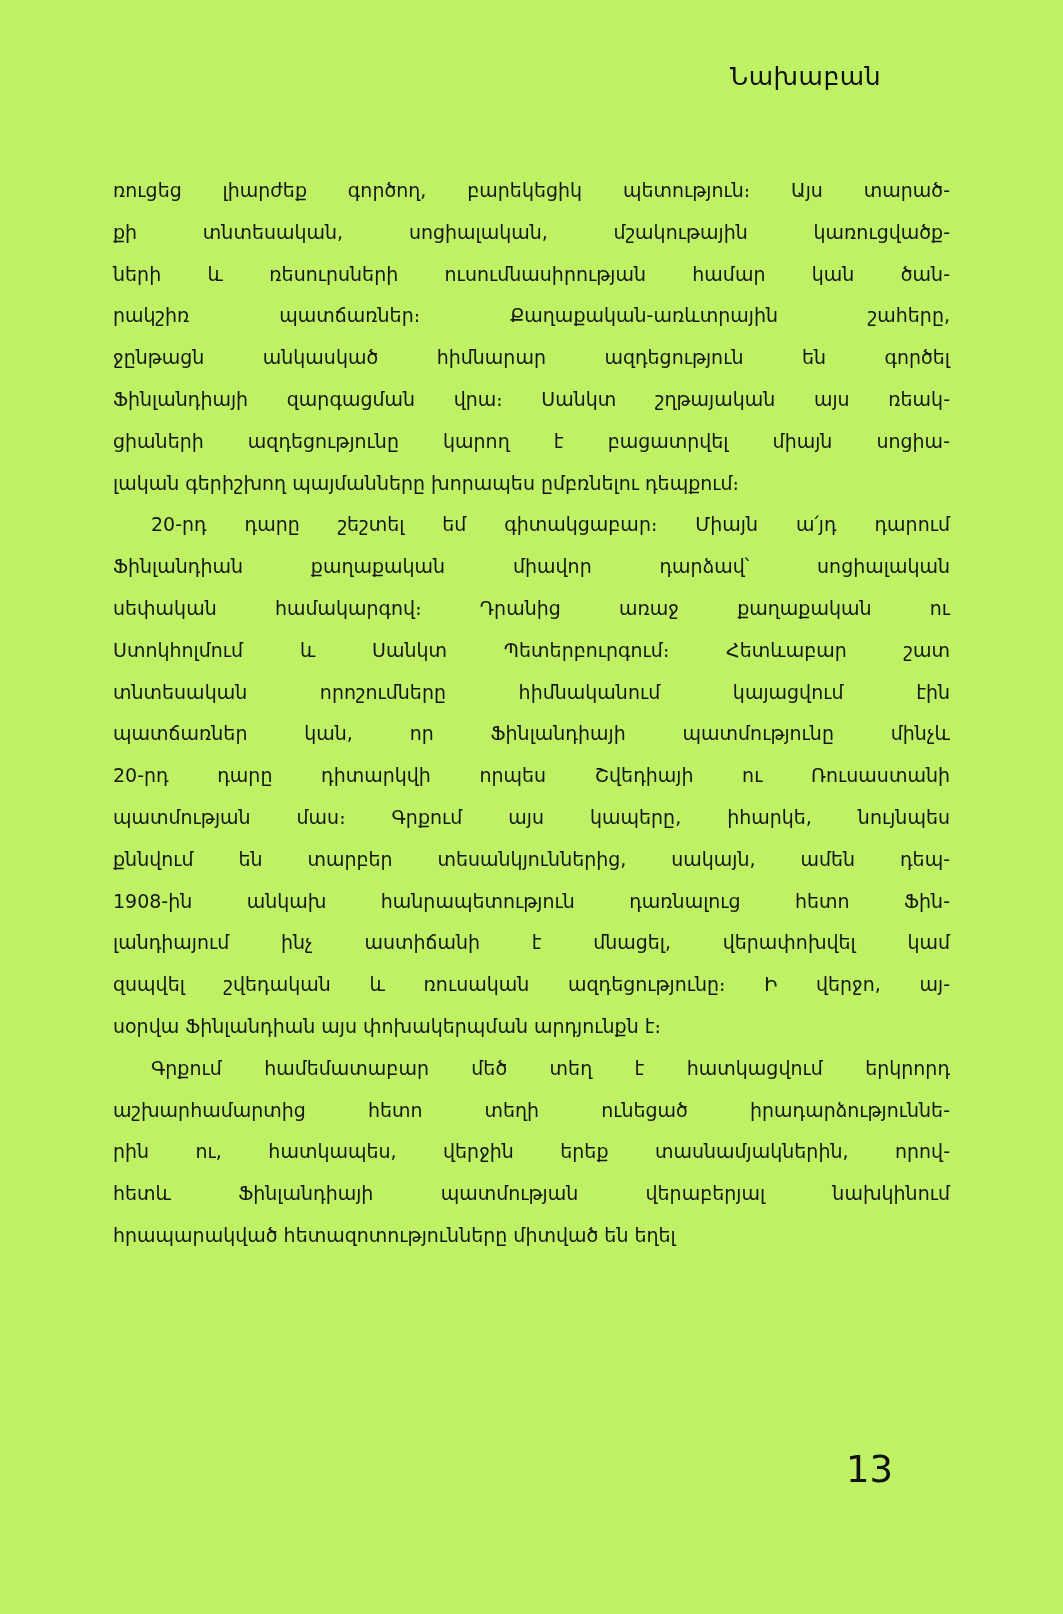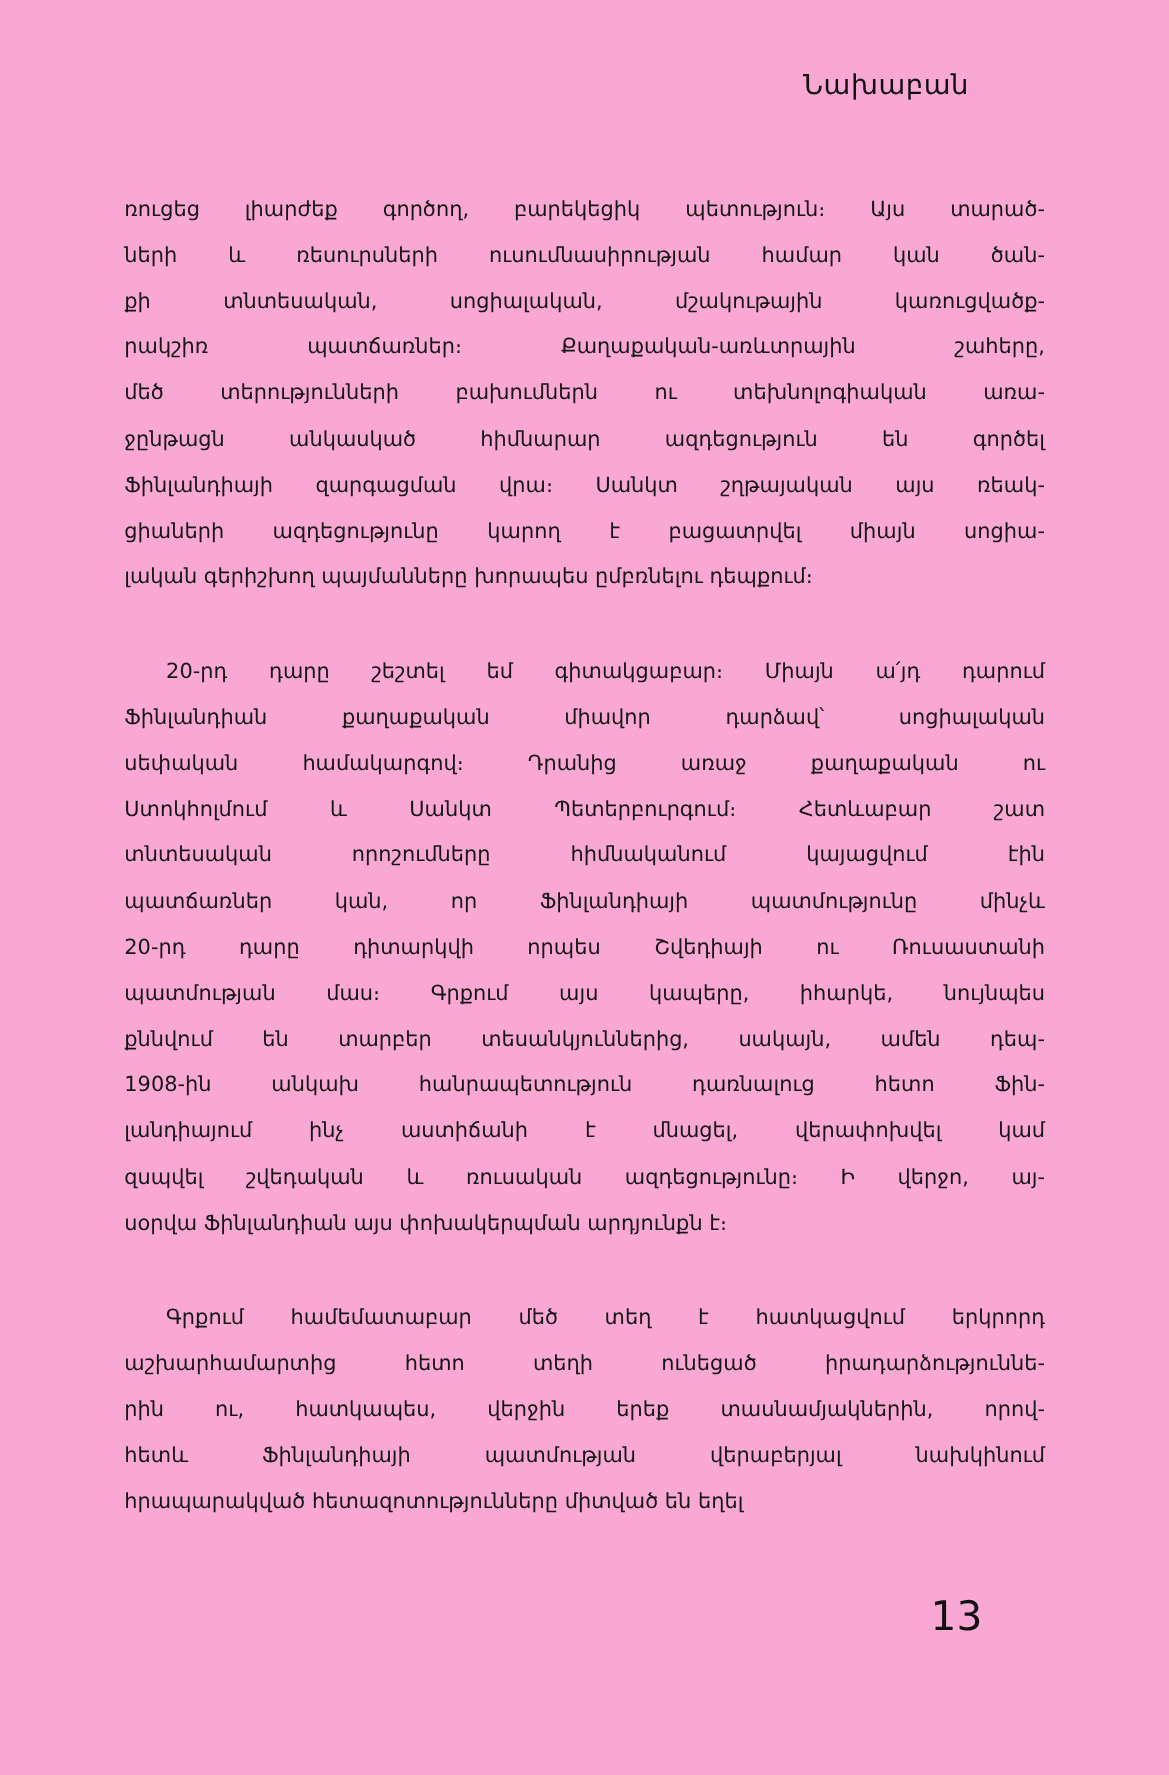--- a/index.html
+++ b/index.html
@@ -4,21 +4,21 @@
 <style>
   html, body {
     margin: 0;
     padding: 0;
     background: #ffffff;
   }
   .page {
     position: relative;
     width: 1063px;
     height: 1614px;
-    background: #f9a8d4;
+    background: #bef264;
     font-family: "DejaVu Sans", sans-serif;
     color: #161616;
     overflow: hidden;
   }
   .running-head {
     position: absolute;
     top: 62px;
     right: 182px;
     font-size: 25px;
     letter-spacing: 0.5px;
@@ -40,44 +40,42 @@
     text-align-last: justify;
     white-space: normal;
     height: 41.8px;
     overflow: visible;
   }
   .line.last {
     text-align-last: left;
   }
   .para.indent .line:first-child {
     text-indent: 38px;
-    margin-top: 44px;
   }
   .page-number {
     position: absolute;
     top: 1448px;
     right: 170px;
     font-size: 37px;
     color: #111111;
   }
 </style>
 </head>
 <body>
 
 <div class="page">
 
   <div class="running-head">Նախաբան</div>
 
   <div class="body-text">
       <div class="para">
         <div class="line">ռուցեց լիարժեք գործող, բարեկեցիկ պետություն։ Այս տարած-</div>
+        <div class="line">քի տնտեսական, սոցիալական, մշակութային կառուցվածք-</div>
         <div class="line">ների և ռեսուրսների ուսումնասիրության համար կան ծան-</div>
-        <div class="line">քի տնտեսական, սոցիալական, մշակութային կառուցվածք-</div>
         <div class="line">րակշիռ պատճառներ։ Քաղաքական-առևտրային շահերը,</div>
-        <div class="line">մեծ տերությունների բախումներն ու տեխնոլոգիական առա-</div>
         <div class="line">ջընթացն անկասկած հիմնարար ազդեցություն են գործել</div>
         <div class="line">Ֆինլանդիայի զարգացման վրա։ Սանկտ շղթայական այս ռեակ-</div>
         <div class="line">ցիաների ազդեցությունը կարող է բացատրվել միայն սոցիա-</div>
         <div class="line last">լական գերիշխող պայմանները խորապես ըմբռնելու դեպքում։</div>
       </div>
       <div class="para indent">
         <div class="line">20-րդ դարը շեշտել եմ գիտակցաբար։ Միայն ա՛յդ դարում</div>
         <div class="line">Ֆինլանդիան քաղաքական միավոր դարձավ՝ սոցիալական</div>
         <div class="line">սեփական համակարգով։ Դրանից առաջ քաղաքական ու</div>
         <div class="line">Ստոկհոլմում և Սանկտ Պետերբուրգում։ Հետևաբար շատ</div>

